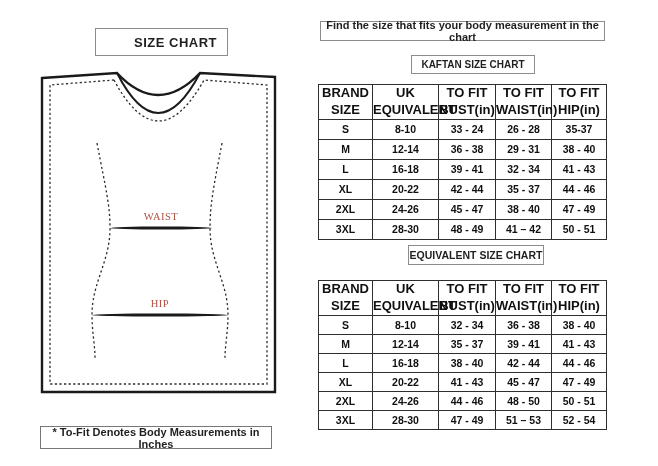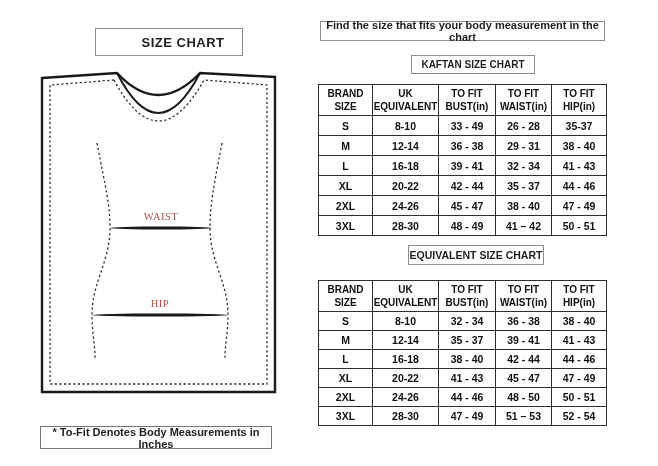--- a/index.html
+++ b/index.html
@@ -5,39 +5,39 @@
   html,body{margin:0;padding:0;background:#fff;}
   .canvas{
     position:relative;width:658px;height:466px;background:#ffffff;overflow:hidden;
     font-family:"Liberation Sans",sans-serif;color:#1c1c1c;
   }
   .box{
     position:absolute;border:1px solid #8c8c8c;background:#fff;
     display:flex;align-items:center;justify-content:center;
     font-weight:bold;color:#1f1f1f;box-sizing:border-box;text-align:center;
   }
-  .size-chart-title{left:95px;top:28px;width:148px;height:28px;font-size:13px;letter-spacing:.5px;padding-left:28px;}
+  .size-chart-title{left:95px;top:28px;width:133px;height:28px;font-size:13px;letter-spacing:.5px;padding-left:28px;}
   .banner{left:320px;top:21px;width:285px;height:20px;font-size:11px;}
   .kaftan-title{left:411px;top:55px;width:124px;height:19px;font-size:10px;}
   .maternity-title{left:408px;top:245px;width:136px;height:20px;font-size:10.5px;}
   .note{left:40px;top:414px;width:232px;height:23px;font-size:11px;border-color:#777;margin-top:12px;}
 
   .garment-svg{position:absolute;left:35px;top:60px;width:248px;height:345px;}
 
   table.size-table{
     position:absolute;left:318px;width:288px;border-collapse:collapse;table-layout:fixed;
     font-family:"Liberation Sans",sans-serif;
   }
   #kaftan-table{top:84px;}
   #maternity-table{top:280px;}
   .size-table th,.size-table td{
     border:1px solid #2e2e2e;font-weight:bold;text-align:center;vertical-align:middle;
     padding:0;color:#101010;background:#fff;
   }
-  .size-table th{font-size:10px;white-space:pre-line;height:30px;line-height:1.3;text-align:center;}
+  .size-table th{font-size:13px;white-space:pre-line;height:30px;line-height:1.3;text-align:center;}
   .size-table td{font-size:10.5px;height:19px;}
   #maternity-table td{height:18px;}
   .size-table col.c1{width:54px;}
   .size-table col.c2{width:66px;}
   .size-table col.c3{width:57px;}
   .size-table col.c4{width:56px;}
   .size-table col.c5{width:55px;}
 </style>
 </head>
 <body>
@@ -101,21 +101,21 @@
           <th>TO FIT
 WAIST(in)</th>
           <th>TO FIT
 HIP(in)</th>
         </tr>
       </thead>
     <tbody>
         <tr>
           <td>S</td>
           <td>8-10</td>
-          <td>33 - 49</td>
+          <td>33 - 24</td>
           <td>26 - 28</td>
           <td>35-37</td>
         </tr>
         <tr>
           <td>M</td>
           <td>12-14</td>
           <td>36 - 38</td>
           <td>29 - 31</td>
           <td>38 - 40</td>
         </tr>

